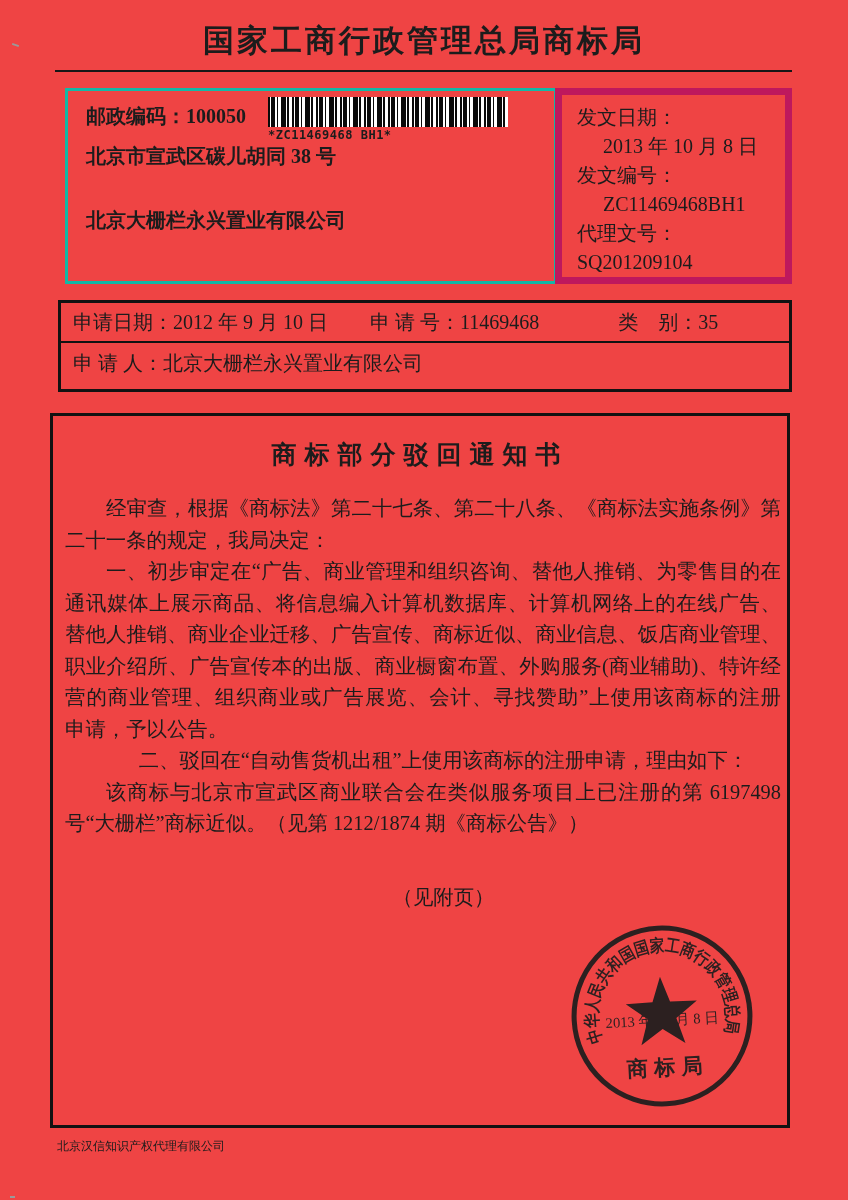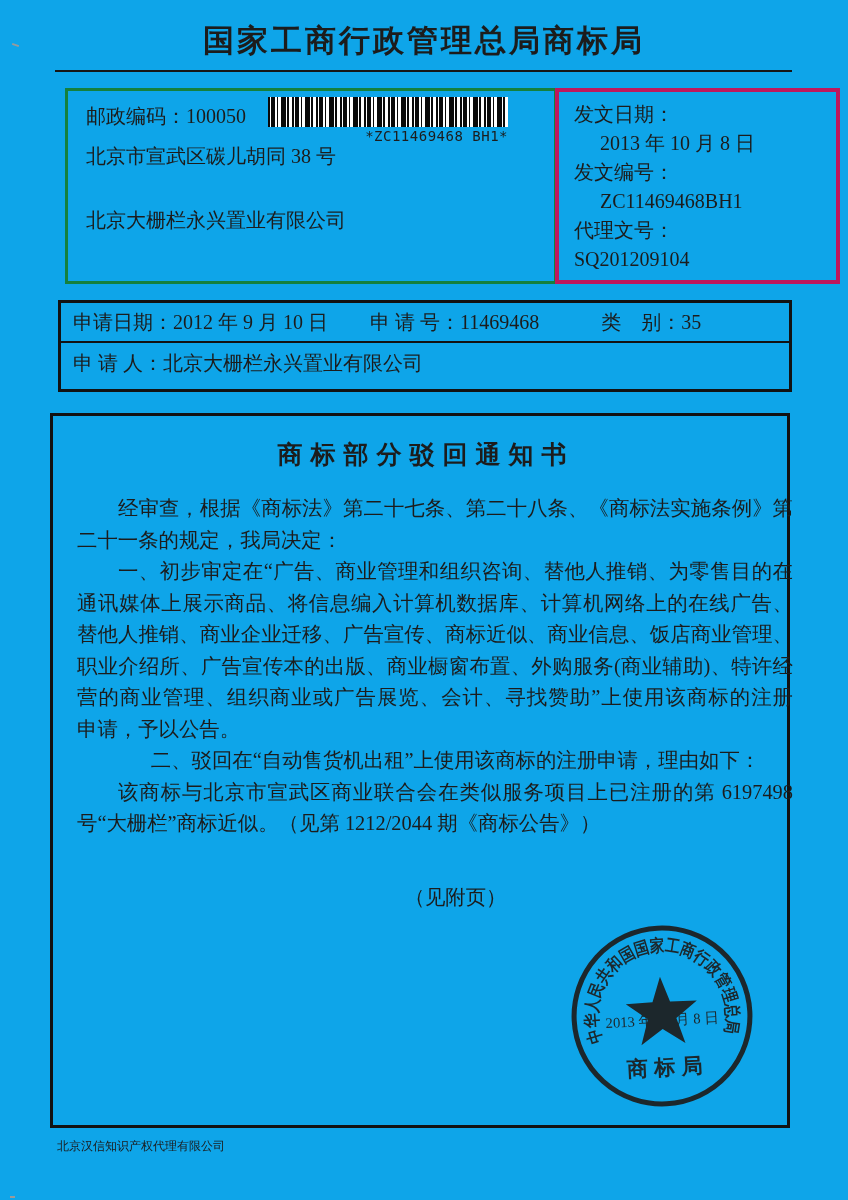--- a/index.html
+++ b/index.html
@@ -2,21 +2,21 @@
 <html><head>
 <meta charset="utf-8">
 <style>
   * { margin: 0; padding: 0; box-sizing: border-box; }
   html, body { background: #e8e8e8; }
   .page {
     position: relative;
     width: 848px;
     height: 1200px;
     margin: 0 auto;
-    background: #0ea5e9;
+    background: #ef4444;
     font-family: "Liberation Serif", "DejaVu Serif", serif;
     color: #1c1c1c;
     overflow: hidden;
   }
   
   .doc-title {
     position: absolute;
     left: 0; right: 0; top: 20px;
     text-align: center;
     font-size: 31px;
@@ -30,70 +30,70 @@
     background: #161616;
   }
   .scan-speck { position: absolute; background: #9a9a9a; }
   .speck-1 { left: 12px; top: 44px; width: 7px; height: 2px; transform: rotate(18deg); }
   .speck-2 { left: 10px; top: 1196px; width: 5px; height: 2px; }
   
   .recipient-box {
     position: absolute;
     left: 65px; top: 88px;
     width: 492px; height: 196px;
-    border: 3px solid #15803d;
+    border: 3px solid #14b8a6;
+    font-weight: bold;
   }
   .postal-row { position: absolute; left: 18px; top: 12px; font-size: 20px; }
   .barcode-wrap { position: absolute; left: 200px; top: 6px; width: 240px; }
   .barcode {
     height: 30px; width: 240px;
     background: repeating-linear-gradient(90deg,
       #0a0a0a 0 2px, #fff 2px 3px, #0a0a0a 3px 7px, #fff 7px 9px,
       #0a0a0a 9px 10px, #fff 10px 13px, #0a0a0a 13px 18px, #fff 18px 19px,
       #0a0a0a 19px 21px, #fff 21px 24px);
   }
   .barcode-label {
-    text-align: right;
+    text-align: left;
     font-family: "DejaVu Sans Mono", monospace;
-    font-size: 14px;
+    font-size: 12px;
     letter-spacing: 0.5px;
     margin-top: 1px;
   }
   .recipient-address { position: absolute; left: 18px; top: 52px; font-size: 20px; }
   .recipient-company { position: absolute; left: 18px; top: 116px; font-size: 20px; }
   
   .issue-box {
     position: absolute;
     left: 555px; top: 88px;
-    width: 285px; height: 196px;
-    border: 4px solid #be185d;
+    width: 237px; height: 196px;
+    border: 7px solid #be185d;
     padding: 8px 0 0 15px;
     font-size: 20px;
     line-height: 29px;
   }
   .issue-value-indent { padding-left: 26px; }
   
   .application-box {
     position: absolute;
     left: 58px; top: 300px;
     width: 734px; height: 92px;
     border: 3px solid #121212;
     font-size: 20px;
   }
   .app-row { display: flex; align-items: center; height: 40px; padding-left: 12px; }
   .app-row-1 { border-bottom: 2px solid #121212; }
   .app-pair-no { margin-left: 42px; }
-  .app-pair-class { margin-left: 62px; }
+  .app-pair-class { margin-left: 79px; }
   
   .main-box {
     position: absolute;
     left: 50px; top: 413px;
     width: 740px; height: 715px;
     border: 3px solid #121212;
-    padding-left: 12px;
   }
   .notice-heading {
     margin-top: 22px;
     text-align: center;
     font-size: 25px;
     font-weight: bold;
     letter-spacing: 8px;
   }
   .notice-body {
     margin: 22px auto 0 12px;
@@ -167,21 +167,21 @@
         <div class="body-line indent fill">经审查，根据《商标法》第二十七条、第二十八条、《商标法实施条例》第</div>
         <div class="body-line">二十一条的规定，我局决定：</div>
         <div class="body-line indent fill">一、初步审定在“广告、商业管理和组织咨询、替他人推销、为零售目的在</div>
         <div class="body-line fill">通讯媒体上展示商品、将信息编入计算机数据库、计算机网络上的在线广告、</div>
         <div class="body-line fill">替他人推销、商业企业迁移、广告宣传、商标近似、商业信息、饭店商业管理、</div>
         <div class="body-line fill">职业介绍所、广告宣传本的出版、商业橱窗布置、外购服务(商业辅助)、特许经</div>
         <div class="body-line fill">营的商业管理、组织商业或广告展览、会计、寻找赞助”上使用该商标的注册</div>
         <div class="body-line">申请，予以公告。</div>
         <div class="body-line indent">二、驳回在“自动售货机出租”上使用该商标的注册申请，理由如下：</div>
         <div class="body-line indent fill">该商标与北京市宣武区商业联合会在类似服务项目上已注册的第 6197498</div>
-        <div class="body-line">号“大栅栏”商标近似。（见第 1212/2044 期《商标公告》）</div>
+        <div class="body-line">号“大栅栏”商标近似。（见第 1212/1874 期《商标公告》）</div>
         <div class="body-line indent gap">（见附页）</div>
       </div>
   </div>
 
   <div class="stamp">
     <svg viewBox="0 0 190 190" width="192" height="192">
       <circle cx="95" cy="95" r="87" fill="none" stroke="#1e1e1e" stroke-width="5"></circle>
       <path id="seal-arc" d="M 34.9 116.9 A 64 64 0 1 1 155.1 116.9" fill="none"></path>
       <text font-size="17" font-weight="bold" fill="#1e1e1e" font-family="Liberation Serif, serif">
         <textPath href="#seal-arc" startOffset="0" textLength="243" lengthAdjust="spacingAndGlyphs">中华人民共和国国家工商行政管理总局</textPath>

